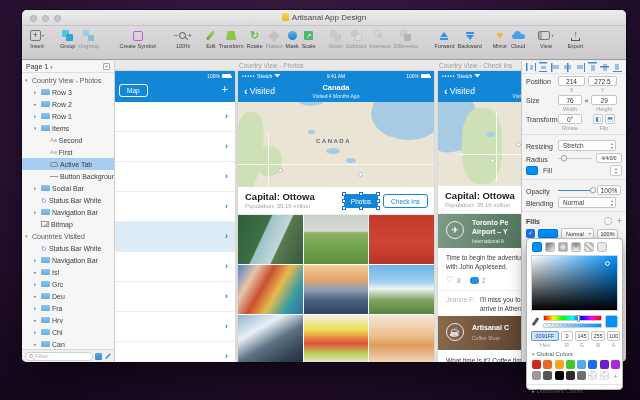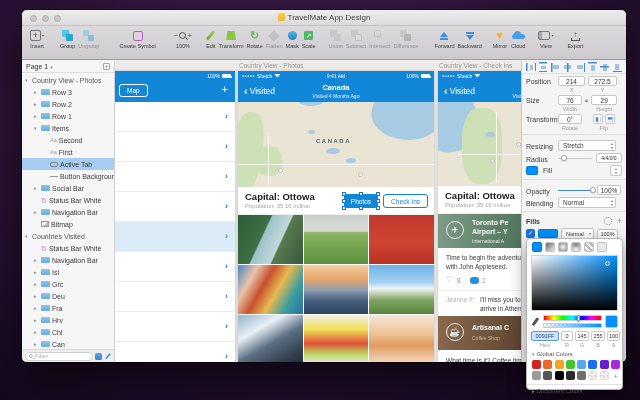--- a/index.html
+++ b/index.html
@@ -147,21 +147,21 @@
 </head>
 <body>
 
 <div class="desktop">
 
   <div class="window">
     <div class="titlebar">
       <span class="tl" style="left:8px"></span>
       <span class="tl" style="left:20px"></span>
       <span class="tl" style="left:32px"></span>
-      <div class="title"><span class="doc-icon"></span><span>TravelMate App Design</span></div>
+      <div class="title"><span class="doc-icon"></span><span>Artisanal App Design</span></div>
     </div>
     <div class="toolbar" id="toolbar">
         <div class="titem" style="margin-left: 8px;">
           <div class="ticon">
             <span style="width:11px;height:11px;border:1px solid #777;border-radius:2px;color:#555;font-size:9px;line-height:9px;text-align:center">+</span>
             <span style="font-size:4px;color:#666">▾</span>
           </div>
           <div class="tlabel">Insert</div>
         </div>
         <div class="titem" style="margin-left: 16px;">

